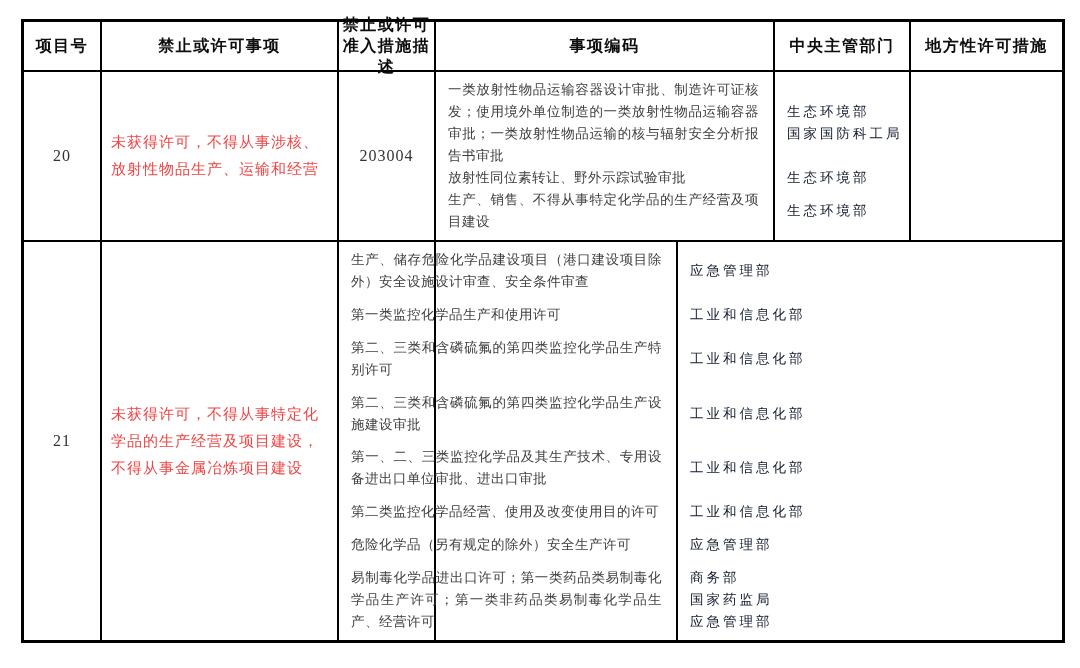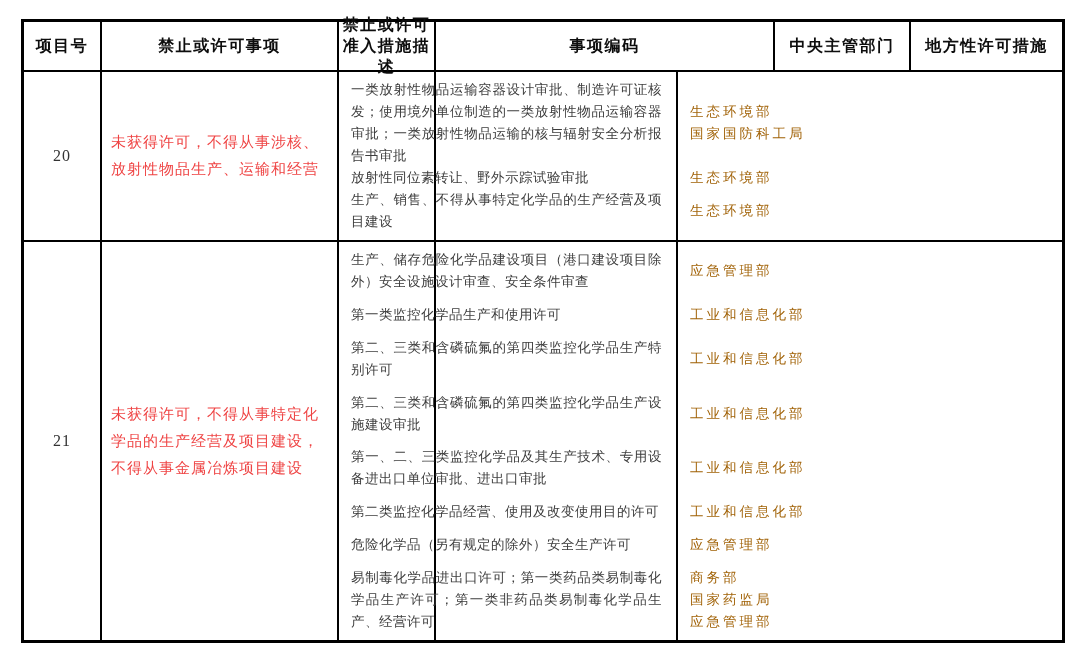--- a/index.html
+++ b/index.html
@@ -67,21 +67,21 @@
   }
   .measure-desc{
     box-sizing:border-box;
     padding:0 16px 0 12px;
     font-size:13.5px;line-height:22px;letter-spacing:0.5px;color:#3d3d3d;
     text-align:justify;
   }
   .measure-dept{
     box-sizing:border-box;
     padding-left:12px;
-    font-size:13.5px;line-height:22px;letter-spacing:3px;color:#a16207;
+    font-size:13.5px;line-height:22px;letter-spacing:3px;color:#0f172a;
     white-space:nowrap;
   }
   .local-cell{}
   .page-footer{
     position:absolute;left:0;right:0;top:632px;
     text-align:center;font-size:19px;color:#222;letter-spacing:1px;margin-top:44px;
   }
 </style>
 </head>
 <body>
@@ -92,20 +92,21 @@
     <div class="th">禁止或许可事项</div>
     <div class="th">禁止或许可准入措施描述</div>
     <div class="th">事项编码</div>
     <div class="th">中央主管部门</div>
     <div class="th">地方性许可措施</div>
   </div>
   <div id="table-body">
   <div class="data-row row-0">
     <div class="cell item-no-cell">20</div>
     <div class="cell matter-cell">未获得许可，不得从事涉核、放射性物品生产、运输和经营</div>
+    <div class="cell code-cell">203004</div>
     <div class="cell measures-cell">
           <div class="measure">
             <div class="measure-desc">一类放射性物品运输容器设计审批、制造许可证核发；使用境外单位制造的一类放射性物品运输容器审批；一类放射性物品运输的核与辐射安全分析报告书审批</div>
             <div class="measure-dept">
               <div>生态环境部</div>
               <div>国家国防科工局</div>
             </div>
           </div>
           <div class="measure">
             <div class="measure-desc">放射性同位素转让、野外示踪试验审批</div>

